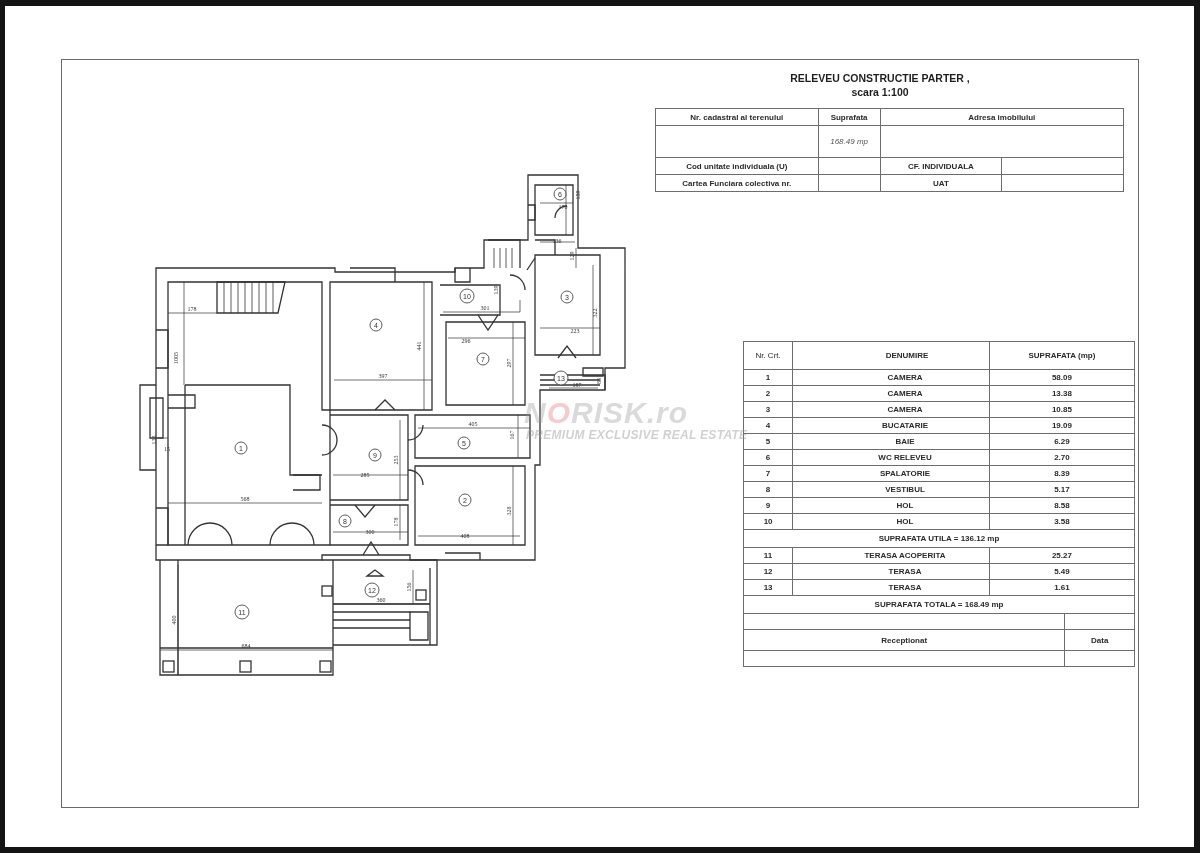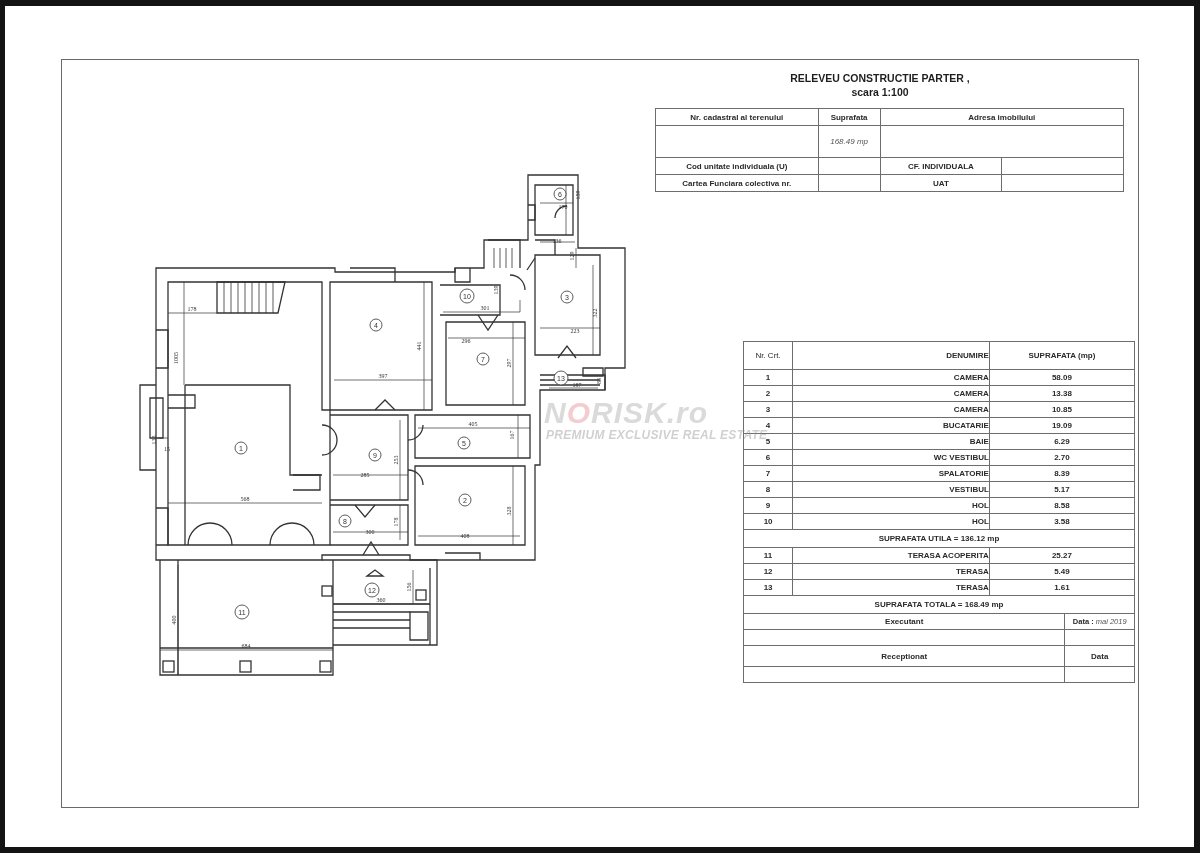--- a/index.html
+++ b/index.html
@@ -9,25 +9,25 @@
   .title{position:absolute;left:700px;top:71px;width:360px;text-align:center;font-weight:bold;font-size:10.5px;line-height:14px;color:#1e1e1e;}
   table{border-collapse:collapse;position:absolute;font-size:8px;color:#2a2a2a;padding-left:16px;}
   td{border:1px solid #6d6d6d;padding:0;text-align:center;font-weight:bold;}
   .top-table{left:655px;top:108px;width:469px;}
   .top-table td{height:16px;}
   .top-table .tall td{height:31px;}
   .it{font-style:italic;font-weight:normal;color:#555;}
   .rooms{left:743px;top:341px;width:392px;}
   .rooms td{height:15px;}
   .rooms .hdr td{height:27px;}
-  .rooms td.name{text-align:right;padding-left:28px;}
+  .rooms td.name{text-align:center;padding-left:28px;}
   .rooms td.sum{text-align:center;}
   .rooms td.blank{height:15px;}
   .plan{position:absolute;left:0;top:0;width:1200px;height:853px;}
-  .wm{position:absolute;left:544px;top:398px;pointer-events:none;}
+  .wm{position:absolute;left:524px;top:398px;pointer-events:none;}
   .wm .brand{font-size:30px;font-weight:bold;font-style:italic;color:rgba(150,150,150,0.35);letter-spacing:1px;line-height:30px;}
   .wm .brand .o{color:rgba(220,110,120,0.35);}
   .wm .tag{font-size:12px;font-style:italic;font-weight:bold;color:rgba(150,150,150,0.45);letter-spacing:0.3px;margin-left:2px;}
 </style>
 </head>
 <body>
 
 <div class="sheet"></div>
 <div class="frame"></div>
 
@@ -102,21 +102,21 @@
         <td class="name">BUCATARIE</td>
         <td colspan="2">19.09</td>
       </tr>
   <tr>
         <td>5</td>
         <td class="name">BAIE</td>
         <td colspan="2">6.29</td>
       </tr>
   <tr>
         <td>6</td>
-        <td class="name">WC  VESTIBUL</td>
+        <td class="name">WC  RELEVEU</td>
         <td colspan="2">2.70</td>
       </tr>
   <tr>
         <td>7</td>
         <td class="name">SPALATORIE</td>
         <td colspan="2">8.39</td>
       </tr>
   <tr>
         <td>8</td>
         <td class="name">VESTIBUL</td>
@@ -146,24 +146,20 @@
         <td colspan="2">5.49</td>
       </tr>
   <tr>
         <td>13</td>
         <td class="name">TERASA</td>
         <td colspan="2">1.61</td>
       </tr>
   <tr>
         <td colspan="4" class="sum" style="height:17px">SUPRAFATA TOTALA = 168.49 mp</td>
       </tr>
-  <tr>
-    <td colspan="3" style="border-top:1.5px solid #555">Executant</td>
-    <td style="border-top:1.5px solid #555;white-space:nowrap;font-size:7.5px"><span>Data</span> : <span class="it">mai 2019</span></td>
-  </tr>
   <tr>
         <td colspan="3" class="blank"></td>
         <td class="blank"></td>
       </tr>
   <tr>
     <td colspan="3" style="height:20px">Receptionat</td>
     <td>Data</td>
   </tr>
   <tr>
         <td colspan="3" class="blank"></td>

